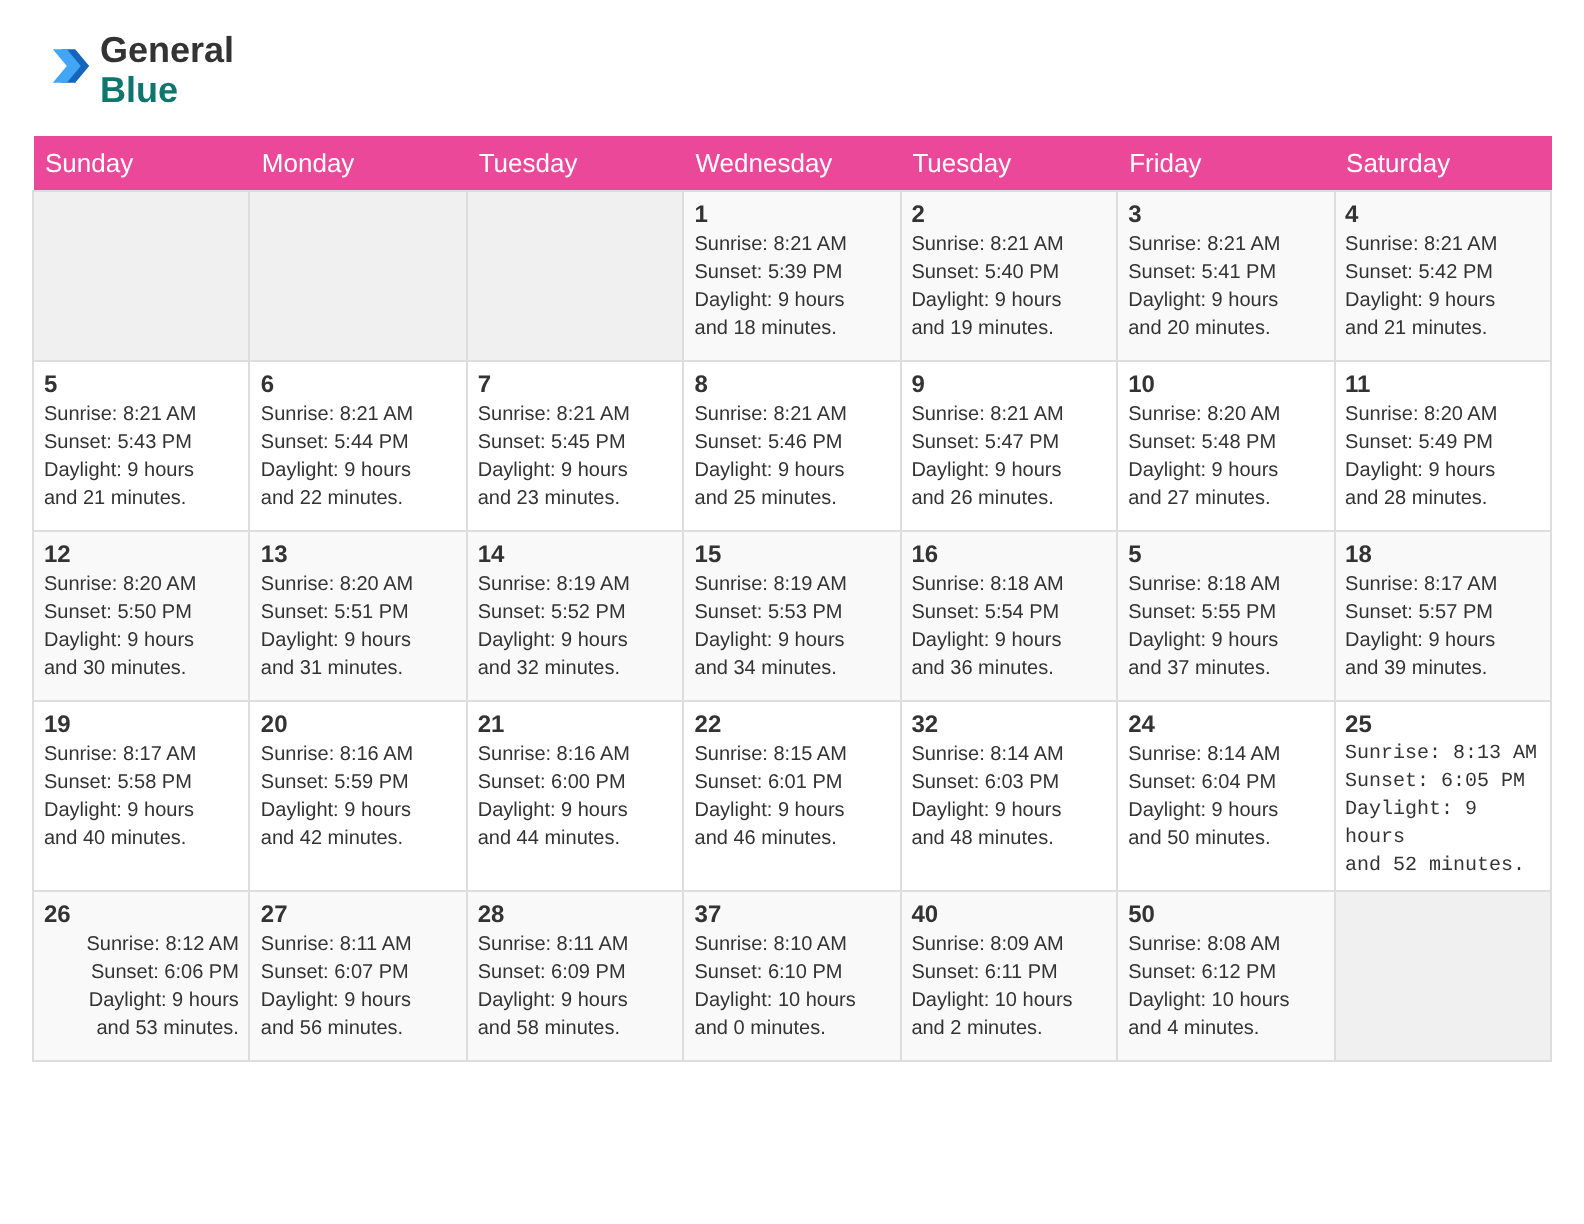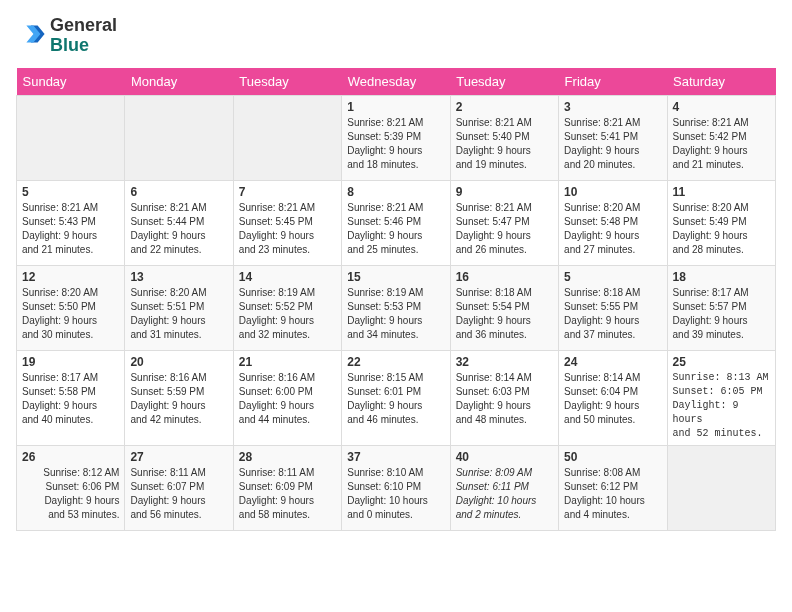--- a/index.html
+++ b/index.html
@@ -333,21 +333,21 @@
         </td>
         <td>
           <span class="day-num">37</span>
           <div class="day-info" style="white-space: pre-line;">Sunrise: 8:10 AM
 Sunset: 6:10 PM
 Daylight: 10 hours
 and 0 minutes.</div>
         </td>
         <td>
           <span class="day-num">40</span>
-          <div class="day-info" style="white-space: pre-line; font-style: italic;">Sunrise: 8:09 AM
+          <div class="day-info" style="white-space: pre-line;">Sunrise: 8:09 AM
 Sunset: 6:11 PM
 Daylight: 10 hours
 and 2 minutes.</div>
         </td>
         <td>
           <span class="day-num">50</span>
           <div class="day-info" style="white-space: pre-line;">Sunrise: 8:08 AM
 Sunset: 6:12 PM
 Daylight: 10 hours
 and 4 minutes.</div>

